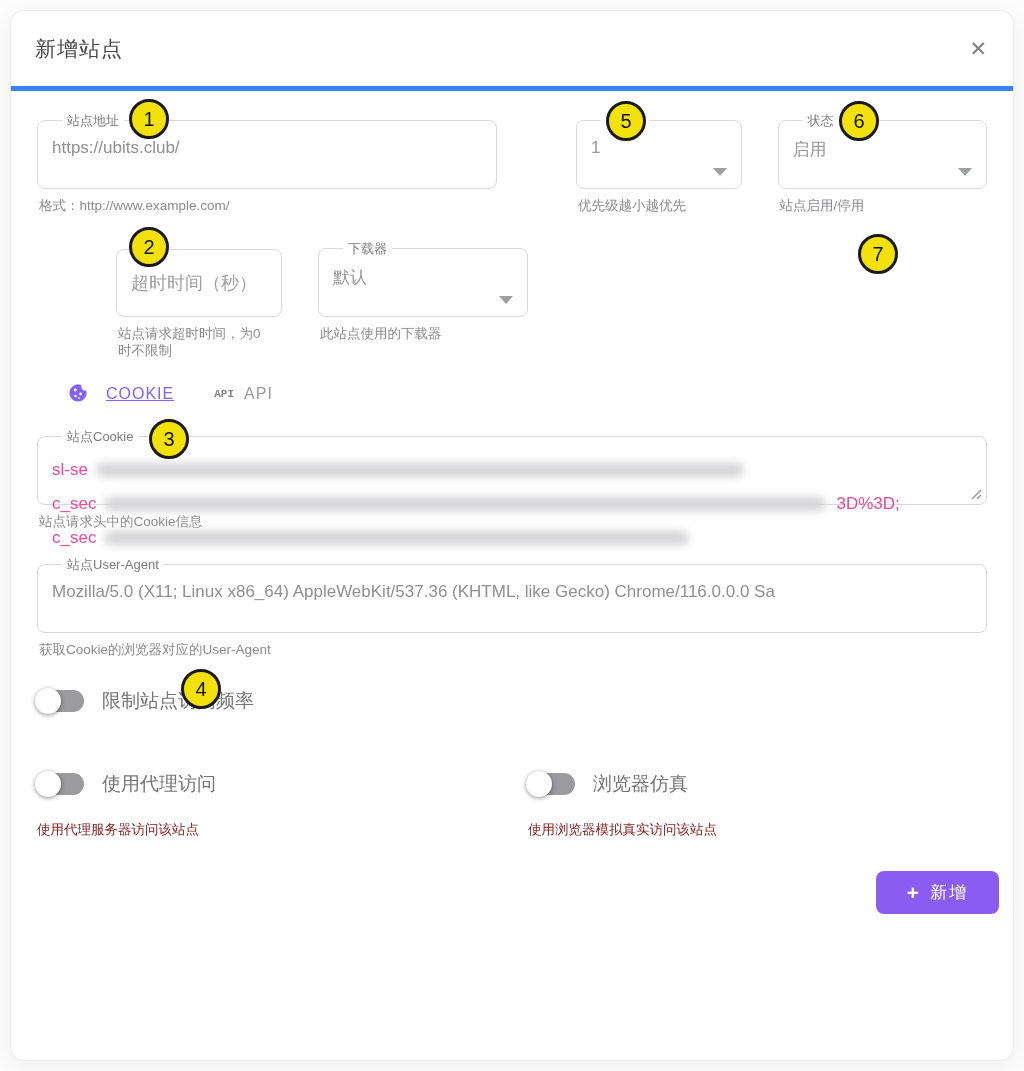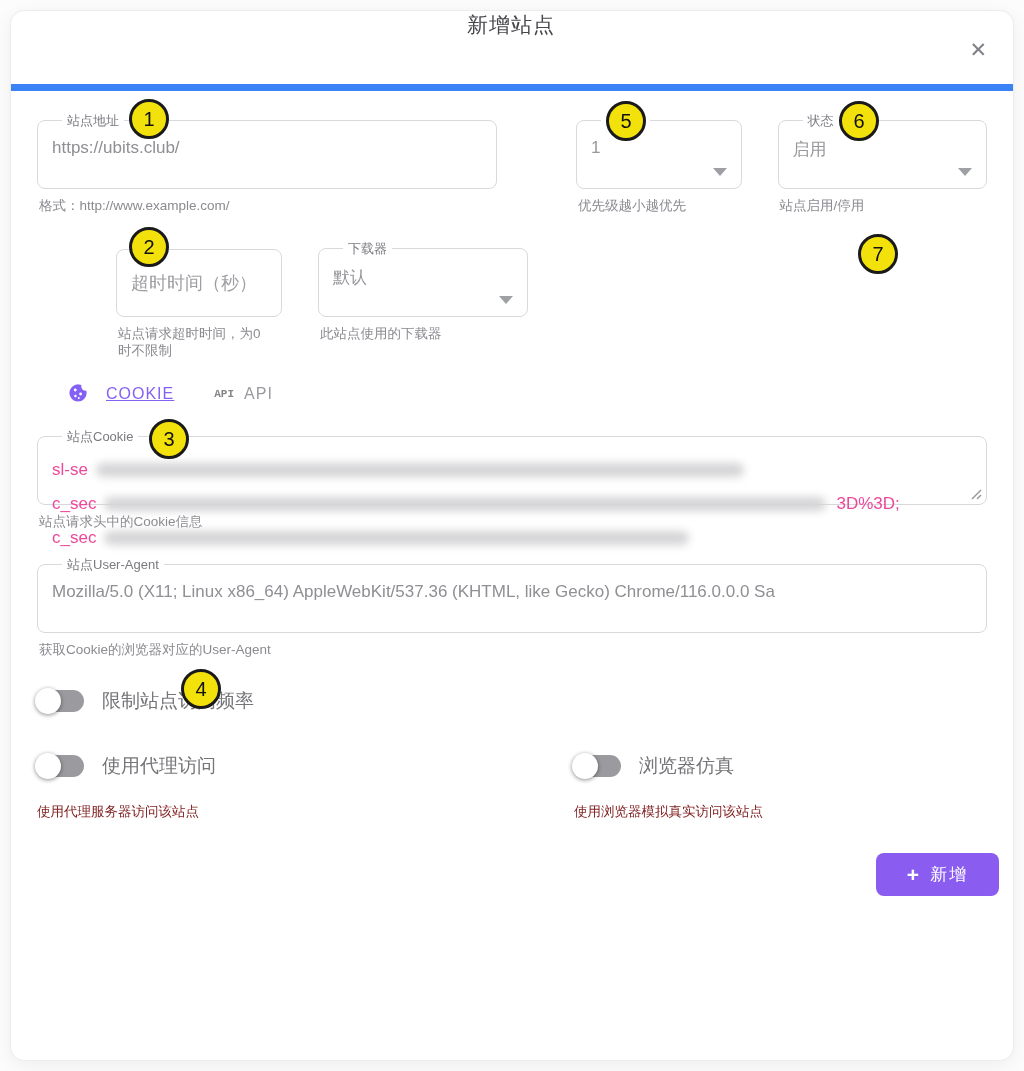--- a/index.html
+++ b/index.html
@@ -9,21 +9,21 @@
     font-family:"Liberation Sans","DejaVu Sans",sans-serif;
     position:relative;
     overflow:hidden;
   }
   .dialog {
     position:absolute; left:10px; top:10px; width:1004px; height:1051px;
     background:#ffffff; border:1px solid #ececf0; border-radius:14px;
     box-shadow:0 4px 18px rgba(0,0,0,.06);
   }
   
-  .header { height:80px; display:flex; align-items:center; padding:0 26px 0 24px; border-bottom:7px solid #3b82f6;flex-direction:column; }
+  .header { height:80px; display:flex; align-items:center; padding:0 26px 0 24px; border-bottom:5px solid #3b82f6; }
   .title { font-size:21px; color:#47474d; letter-spacing:1px; }
   .close-btn { margin-left:auto; font-size:21px; color:#808089; cursor:pointer; line-height:1; }
   
   .content { padding:22px 26px 0 26px; position:relative; }
   .row { display:flex; align-items:flex-start; }
   .row2 { margin-top:27px; }
   .cell-wide { width:461px; }
   .cell-mid { width:214px; margin-left:31px;padding-left:48px; }
   .cell-right { width:210px; margin-left:36px; }
 
@@ -76,21 +76,21 @@
   .ck-suffix { margin-left:10px; white-space:nowrap; }
   .grip { position:absolute; right:4px; bottom:4px; width:12px; height:12px; }
   .grip svg { display:block; }
 
   
   .ua-fieldset { margin-top:27px; height:77px; }
 
   
   .toggle-row { display:flex; align-items:center; }
   .toggle-row-1 { margin-top:30px; }
-  .toggle-row-2 { margin-top:39px;gap:46px; }
+  .toggle-row-2 { margin-top:57px; }
   .toggle-left { width:491px; }
   .switch { position:relative; width:47px; height:22px; cursor:pointer; flex:0 0 auto; }
   .track { width:47px; height:22px; border-radius:11px; background:#9b9b9f; }
   .knob {
     position:absolute; left:-2px; top:-2px; width:26px; height:26px; border-radius:50%;
     background:#ffffff; box-shadow:0 1px 4px rgba(0,0,0,.45);
   }
   .toggle-label { margin-left:18px; font-size:19px; color:#757579; }
   .toggle-helper { margin-top:24px; font-size:13.5px; color:#7f1d1d; }
 

